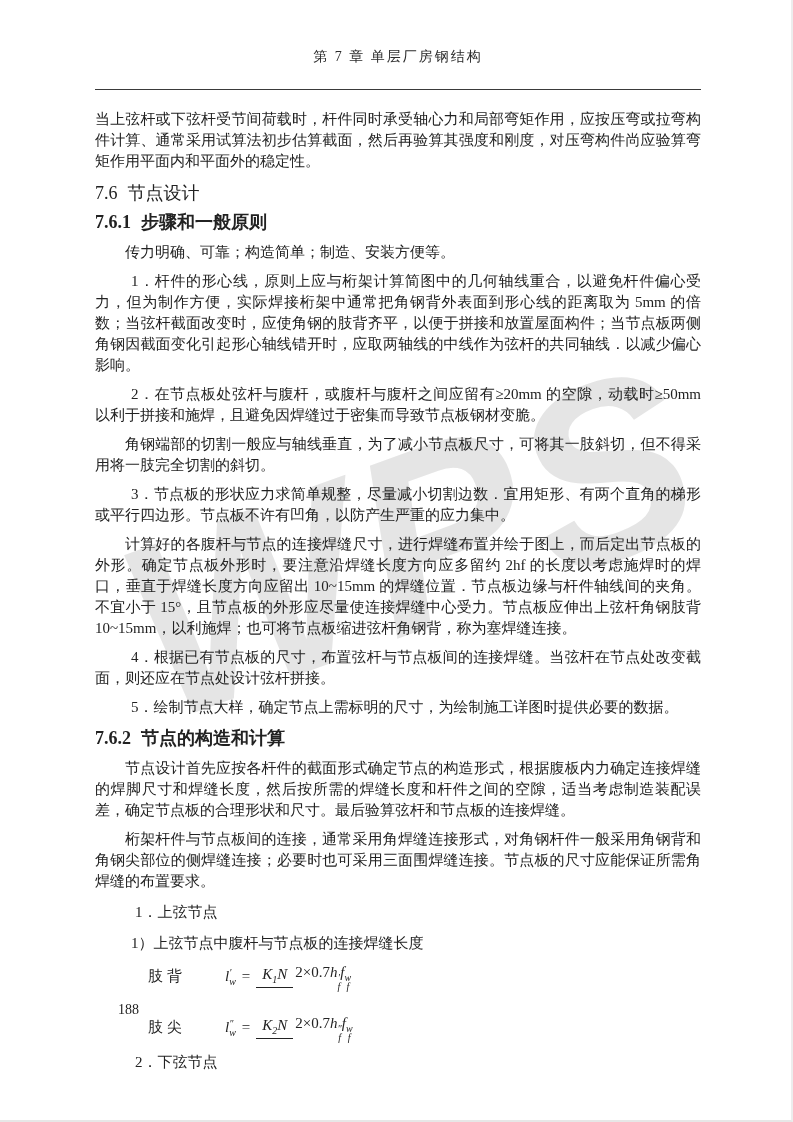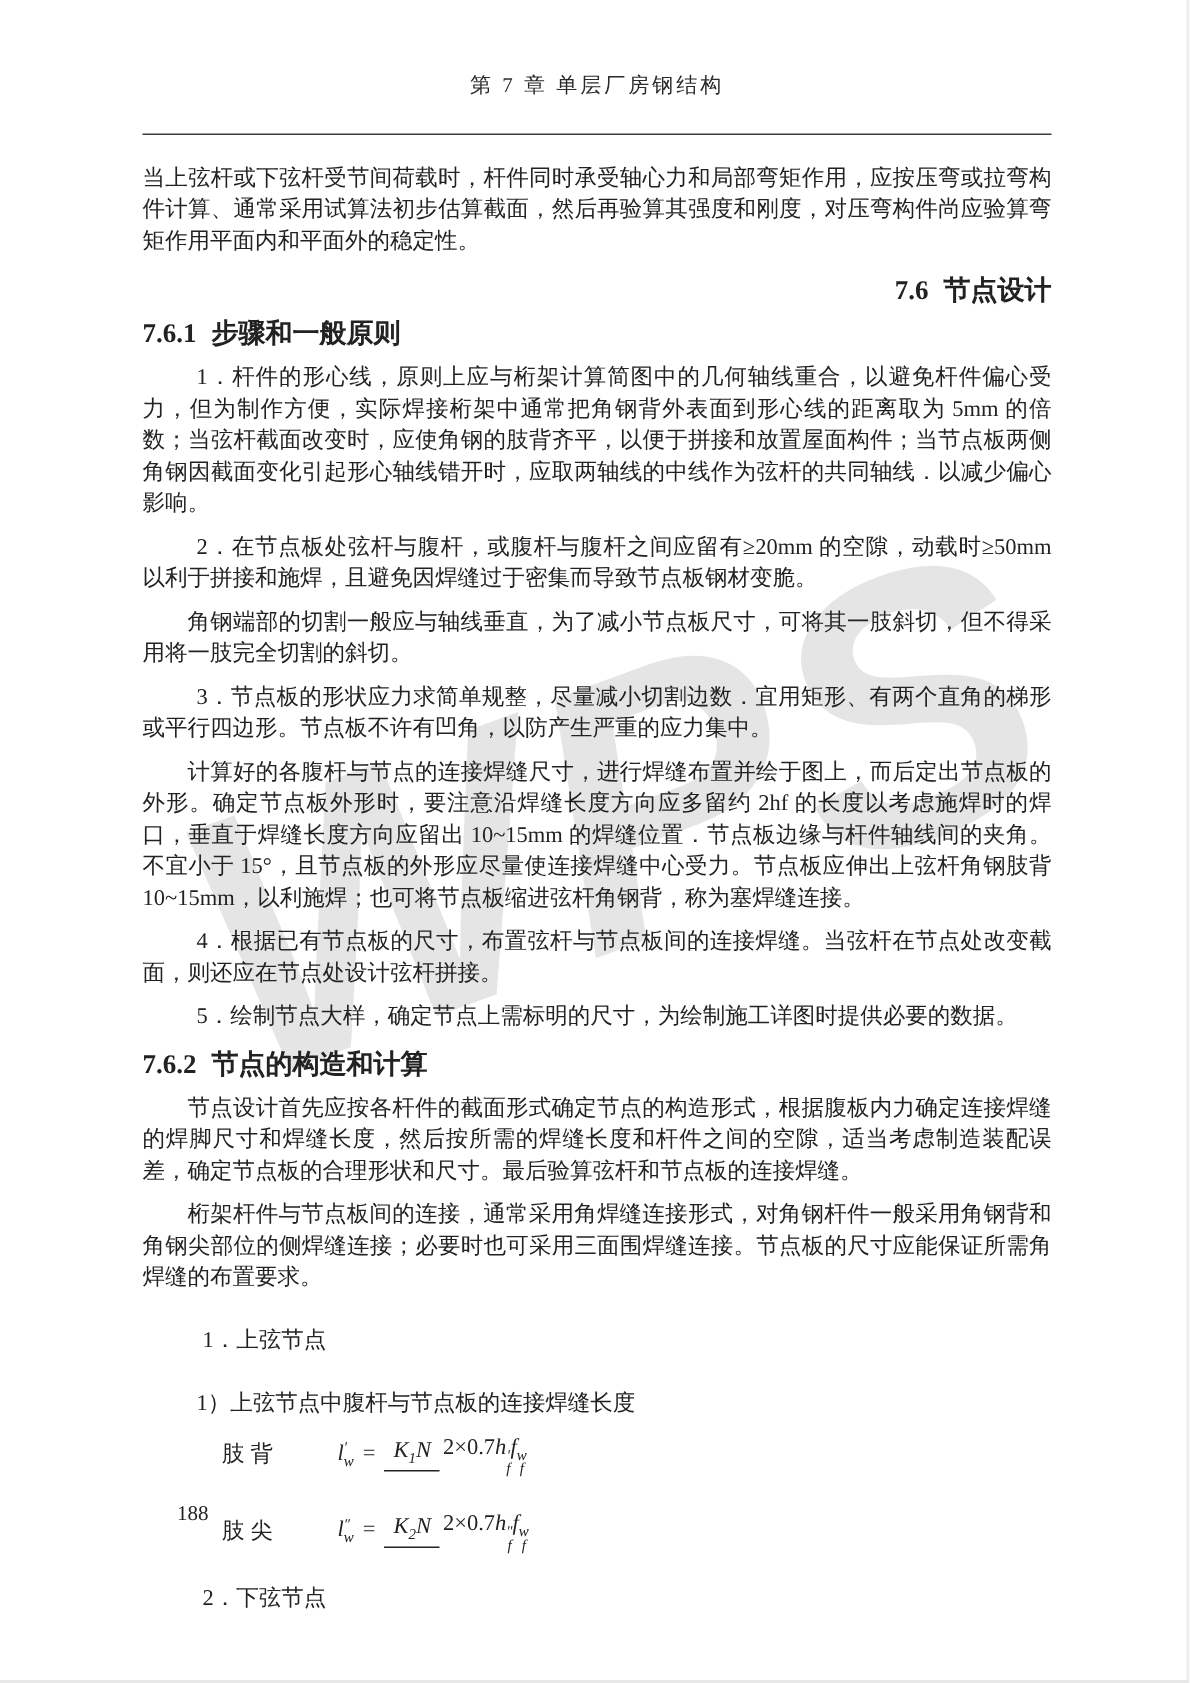--- a/index.html
+++ b/index.html
@@ -45,35 +45,34 @@
     font-size: 15px;
     line-height: 21px;
     text-align: justify;
     margin: 8px 0;
     text-indent: 2em;
   }
   .para.no-indent { text-indent: 0; margin-top: 19px; }
   .para.item { text-indent: 2.4em; }
   .h-major {
     font-size: 18px;
-    font-weight: bold;
+    font-weight: normal;
     margin: 9px 0 2px 0;
     font-family: "Liberation Serif", serif;
-    text-align: right;
   }
   .h-minor {
     font-size: 18px;
     font-weight: bold;
     margin: 5px 0 2px 0;
   }
   .h-major .htitle, .h-minor .htitle { margin-left: 10px; }
   .list-line {
     font-size: 15px;
     line-height: 21px;
-    margin: 21px 0 7px 40px;
+    margin: 10px 0 7px 40px;
   }
   .list-line.sub { margin-left: 36px; }
   .formula-row {
     display: flex;
     align-items: center;
     margin: 8px 0 22px 53px;
     font-size: 15px;
   }
   .formula-row.last { margin-bottom: 4px; }
   .f-label { width: 77px; letter-spacing: 4px; }
@@ -132,20 +131,21 @@
     <p class="para no-indent">当上弦杆或下弦杆受节间荷载时，杆件同时承受轴心力和局部弯矩作用，应按压弯或拉弯构件计算、通常采用试算法初步估算截面，然后再验算其强度和刚度，对压弯构件尚应验算弯矩作用平面内和平面外的稳定性。</p>
 
     <h2 class="h-major">
       <span class="hnum">7.6</span><span class="htitle">节点设计</span>
     </h2>
 
     <h3 class="h-minor">
       <span class="hnum">7.6.1</span><span class="htitle">步骤和一般原则</span>
     </h3>
 
+    <p class="para">传力明确、可靠；构造简单；制造、安装方便等。</p>
     <p class="para item">1．杆件的形心线，原则上应与桁架计算简图中的几何轴线重合，以避免杆件偏心受力，但为制作方便，实际焊接桁架中通常把角钢背外表面到形心线的距离取为 5mm 的倍数；当弦杆截面改变时，应使角钢的肢背齐平，以便于拼接和放置屋面构件；当节点板两侧角钢因截面变化引起形心轴线错开时，应取两轴线的中线作为弦杆的共同轴线．以减少偏心影响。</p>
     <p class="para item">2．在节点板处弦杆与腹杆，或腹杆与腹杆之间应留有≥20mm 的空隙，动载时≥50mm 以利于拼接和施焊，且避免因焊缝过于密集而导致节点板钢材变脆。</p>
     <p class="para">角钢端部的切割一般应与轴线垂直，为了减小节点板尺寸，可将其一肢斜切，但不得采用将一肢完全切割的斜切。</p>
     <p class="para item">3．节点板的形状应力求简单规整，尽量减小切割边数．宜用矩形、有两个直角的梯形或平行四边形。节点板不许有凹角，以防产生严重的应力集中。</p>
     <p class="para">计算好的各腹杆与节点的连接焊缝尺寸，进行焊缝布置并绘于图上，而后定出节点板的外形。确定节点板外形时，要注意沿焊缝长度方向应多留约 2hf 的长度以考虑施焊时的焊口，垂直于焊缝长度方向应留出 10~15mm 的焊缝位置．节点板边缘与杆件轴线间的夹角。不宜小于 15°，且节点板的外形应尽量使连接焊缝中心受力。节点板应伸出上弦杆角钢肢背 10~15mm，以利施焊；也可将节点板缩进弦杆角钢背，称为塞焊缝连接。</p>
     <p class="para item">4．根据已有节点板的尺寸，布置弦杆与节点板间的连接焊缝。当弦杆在节点处改变截面，则还应在节点处设计弦杆拼接。</p>
     <p class="para item">5．绘制节点大样，确定节点上需标明的尺寸，为绘制施工详图时提供必要的数据。</p>
 
     <h3 class="h-minor">
       <span class="hnum">7.6.2</span><span class="htitle">节点的构造和计算</span>

